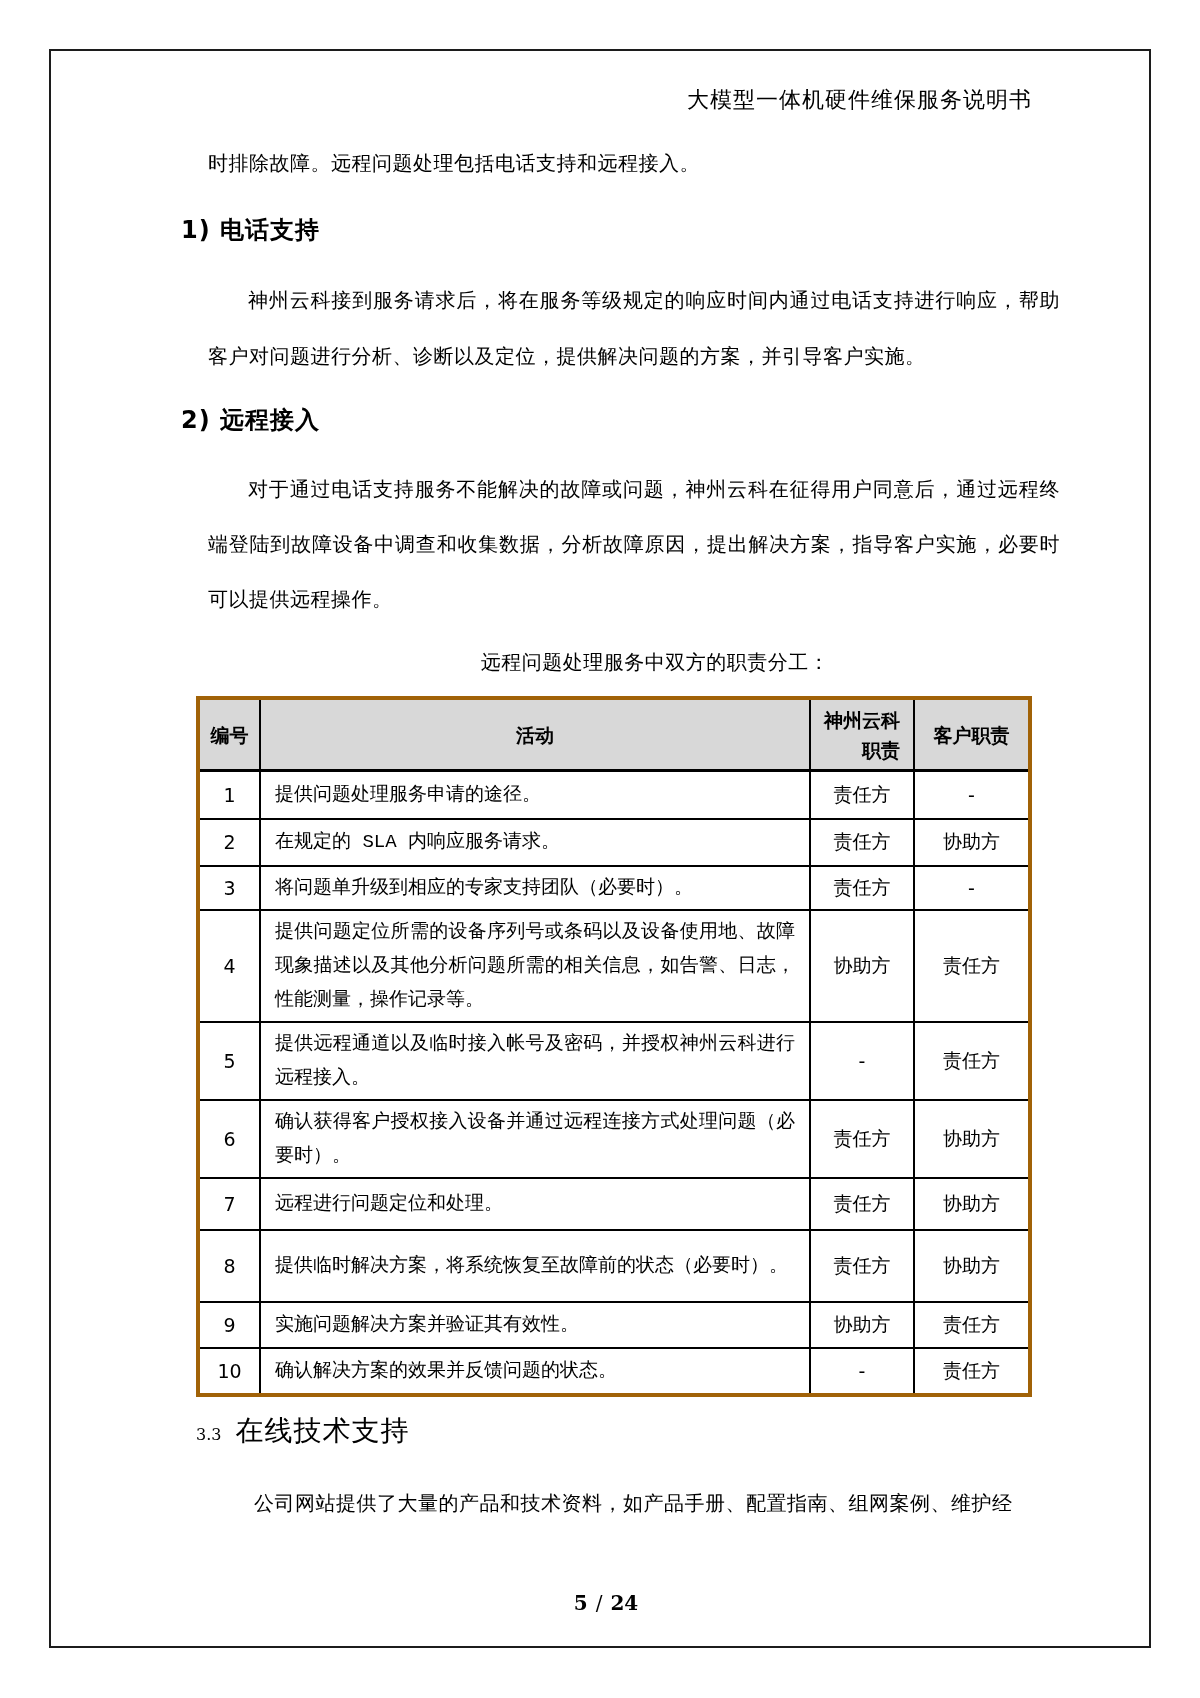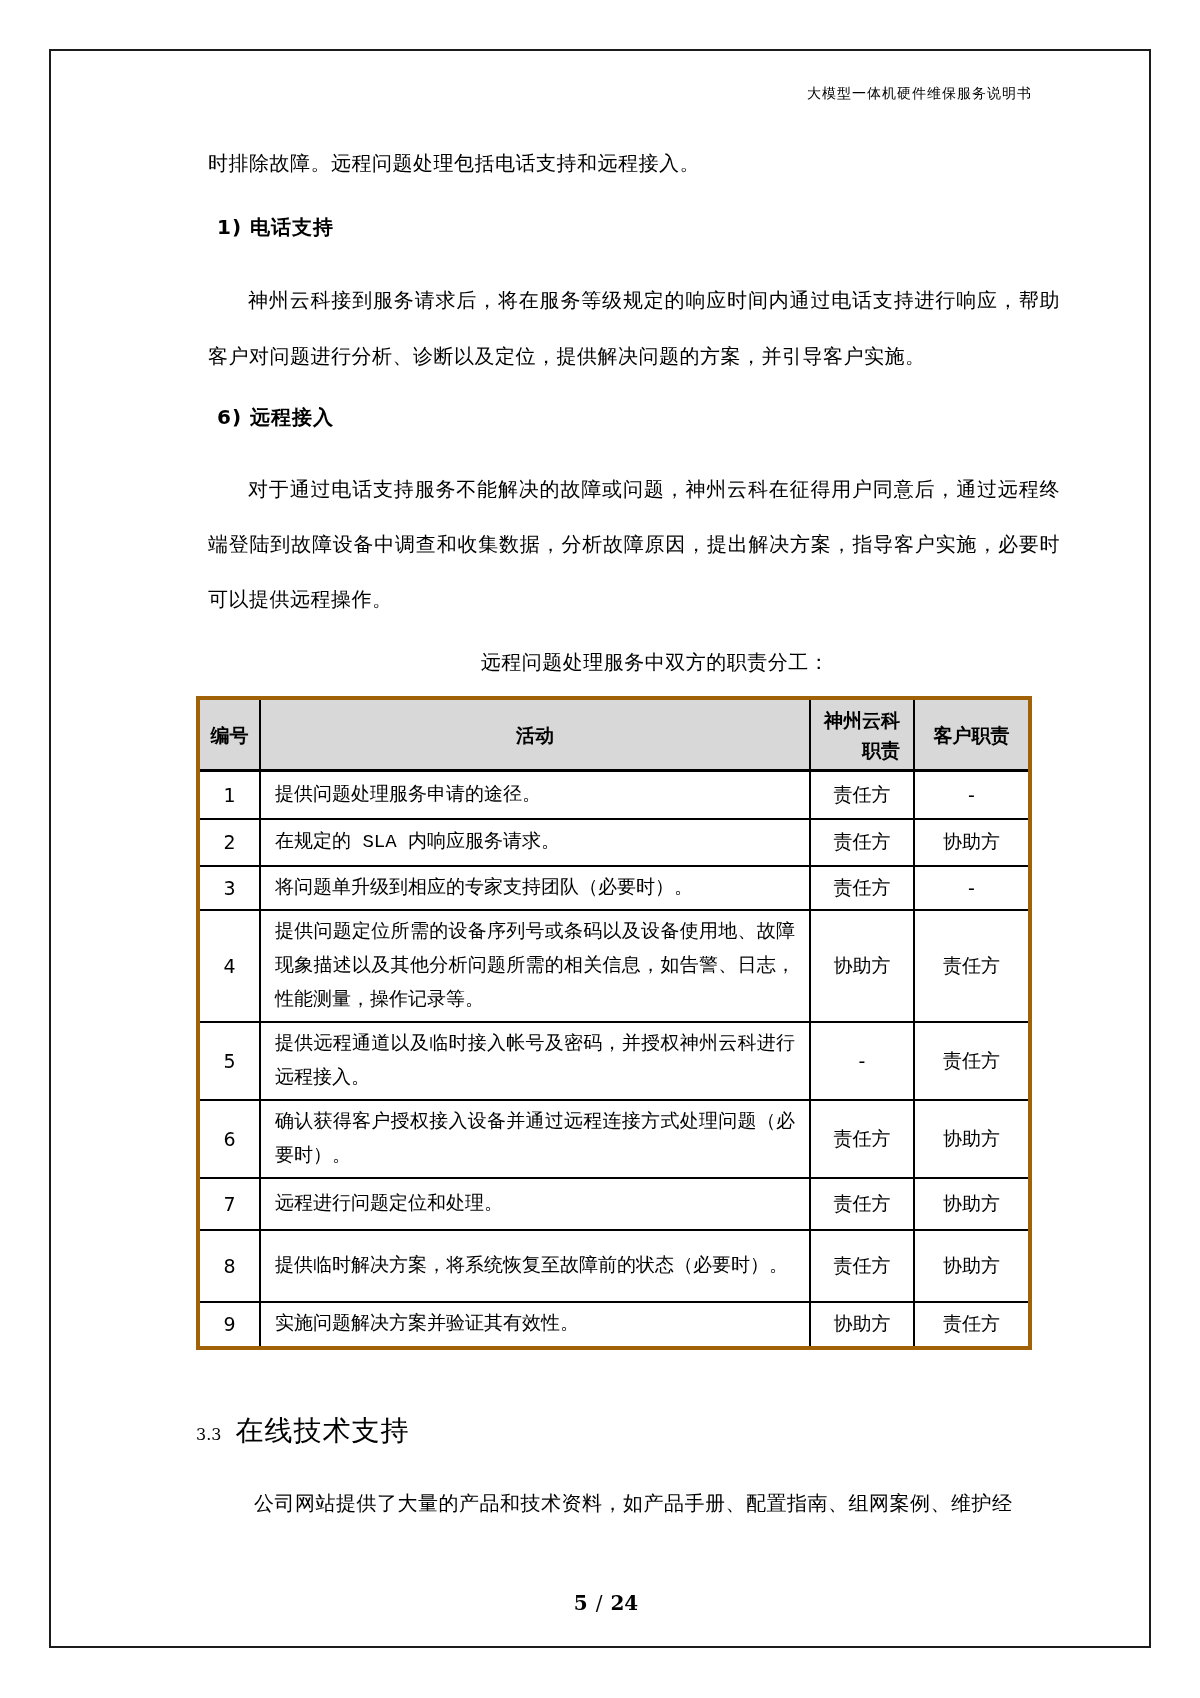--- a/index.html
+++ b/index.html
@@ -19,21 +19,21 @@
     border: 2px solid #1c1c1c;
     box-sizing: border-box;
     pointer-events: none;
   }
 
   .doc-header {
     position: absolute;
     left: 180px; top: 85px; width: 852px;
     text-align: right;
     font-family: Liberation Mono, monospace;
-    font-size: 14px;
+    font-size: 22px;
     letter-spacing: 1px;
   }
 
   .body-text {
     position: absolute;
     left: 180px; width: 852px;
     font-size: 20px;
     text-align: justify;
     letter-spacing: 0.5px;
     margin-left: 28px;
@@ -41,24 +41,23 @@
 
   .intro       { top: 150px; line-height: 26px; }
   .para-1      { top: 272px; line-height: 56px; text-indent: 40px; }
   .para-2      { top: 462px; line-height: 55px; text-indent: 40px; }
   .table-intro { top: 648px; line-height: 28px; text-indent: 42px; text-align: center; }
   .para-4      { top: 1489px; line-height: 28px; text-indent: 46px; }
 
   .num-heading {
     position: absolute;
     left: 181px;
-    font-size: 20px;
+    font-size: 24px;
     font-weight: bold;
     letter-spacing: 1px;
-    margin-left: 36px;
   }
   .heading-1 { top: 214px; }
   .heading-2 { top: 404px; }
 
   .section-heading {
     position: absolute;
     left: 196px; top: 1412px;
     white-space: nowrap;
   }
   .section-heading .sec-num {
@@ -141,21 +140,21 @@
 <div class="page-frame"></div>
 
 <div class="doc-header">大模型一体机硬件维保服务说明书</div>
 
 <div class="body-text intro">时排除故障。远程问题处理包括电话支持和远程接入。</div>
 
 <div class="num-heading heading-1">1) 电话支持</div>
 
 <div class="body-text para-1">神州云科接到服务请求后，将在服务等级规定的响应时间内通过电话支持进行响应，帮助客户对问题进行分析、诊断以及定位，提供解决问题的方案，并引导客户实施。</div>
 
-<div class="num-heading heading-2">6) 远程接入</div>
+<div class="num-heading heading-2">2) 远程接入</div>
 
 <div class="body-text para-2">对于通过电话支持服务不能解决的故障或问题，神州云科在征得用户同意后，通过远程终端登陆到故障设备中调查和收集数据，分析故障原因，提出解决方案，指导客户实施，必要时可以提供远程操作。</div>
 
 <div class="body-text table-intro">远程问题处理服务中双方的职责分工：</div>
 
 <table class="resp-table">
   <colgroup>
     <col class="c-no">
       <col class="c-activity">
       <col class="c-vendor">
@@ -217,20 +216,26 @@
       <td class="cell-activity">提供临时解决方案，将系统恢复至故障前的状态（必要时）。</td>
       <td class="cell-vendor">责任方</td>
       <td class="cell-customer">协助方</td>
     </tr>
     <tr>
       <td class="cell-no">9</td>
       <td class="cell-activity">实施问题解决方案并验证其有效性。</td>
       <td class="cell-vendor">协助方</td>
       <td class="cell-customer">责任方</td>
     </tr>
+    <tr>
+      <td class="cell-no">10</td>
+      <td class="cell-activity">确认解决方案的效果并反馈问题的状态。</td>
+      <td class="cell-vendor">-</td>
+      <td class="cell-customer">责任方</td>
+    </tr>
   </tbody>
 </table>
 
 <div class="section-heading">
   <span class="sec-num">3.3</span><span class="sec-title">在线技术支持</span>
 </div>
 
 <div class="body-text para-4">公司网站提供了大量的产品和技术资料，如产品手册、配置指南、组网案例、维护经</div>
 
 <div class="doc-footer">

